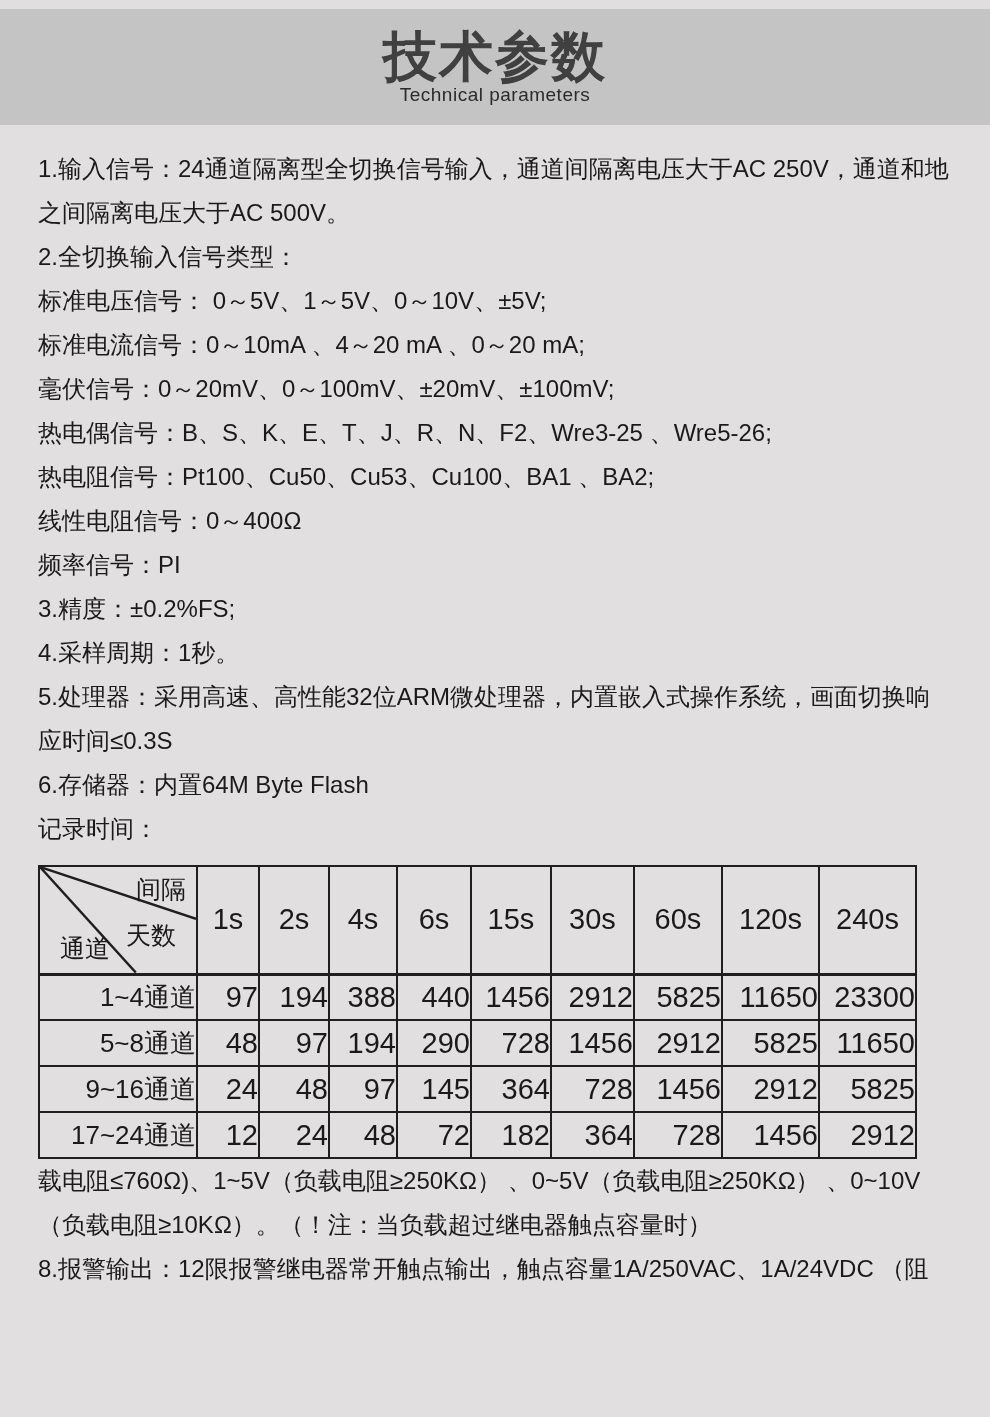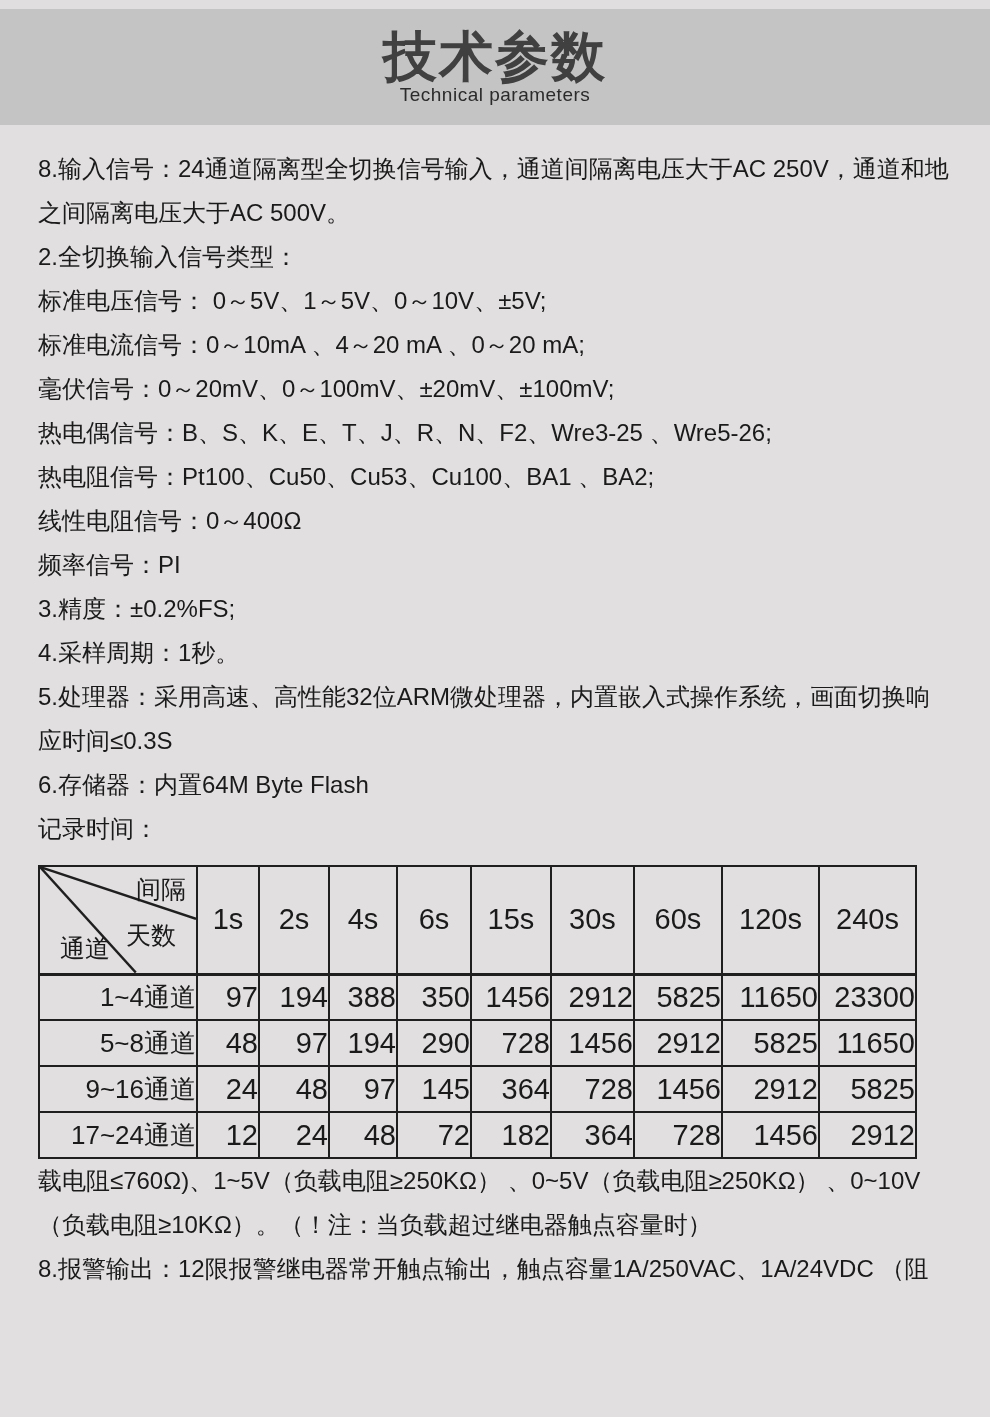--- a/index.html
+++ b/index.html
@@ -34,21 +34,21 @@
 
 <div class="page">
   <div class="top-strip"></div>
 
   <header class="title-band">
     <div class="title-cn">技术参数</div>
     <div class="title-en">Technical parameters</div>
   </header>
 
   <main class="content">
-    <p class="line">8.输入信号：24通道隔离型全切换信号输入，通道间隔离电压大于AC 250V，通道和地</p>
+    <p class="line">1.输入信号：24通道隔离型全切换信号输入，通道间隔离电压大于AC 250V，通道和地</p>
     <p class="line">之间隔离电压大于AC 500V。</p>
     <p class="line">2.全切换输入信号类型：</p>
     <p class="line">标准电压信号： 0～5V、1～5V、0～10V、±5V;</p>
     <p class="line">标准电流信号：0～10mA 、4～20 mA 、0～20 mA;</p>
     <p class="line">毫伏信号：0～20mV、0～100mV、±20mV、±100mV;</p>
     <p class="line">热电偶信号：B、S、K、E、T、J、R、N、F2、Wre3-25 、Wre5-26;</p>
     <p class="line">热电阻信号：Pt100、Cu50、Cu53、Cu100、BA1 、BA2;</p>
     <p class="line">线性电阻信号：0～400Ω</p>
     <p class="line">频率信号：PI</p>
     <p class="line">3.精度：±0.2%FS;</p>
@@ -92,21 +92,21 @@
           <th>120s</th>
           <th>240s</th>
         </tr>
       </thead>
       <tbody>
         <tr>
           <td class="rowlabel">1~4通道</td>
           <td>97</td>
           <td>194</td>
           <td>388</td>
-          <td>350</td>
+          <td>440</td>
           <td>1456</td>
           <td>2912</td>
           <td>5825</td>
           <td>11650</td>
           <td>23300</td>
         </tr>
         <tr>
           <td class="rowlabel">5~8通道</td>
           <td>48</td>
           <td>97</td>

